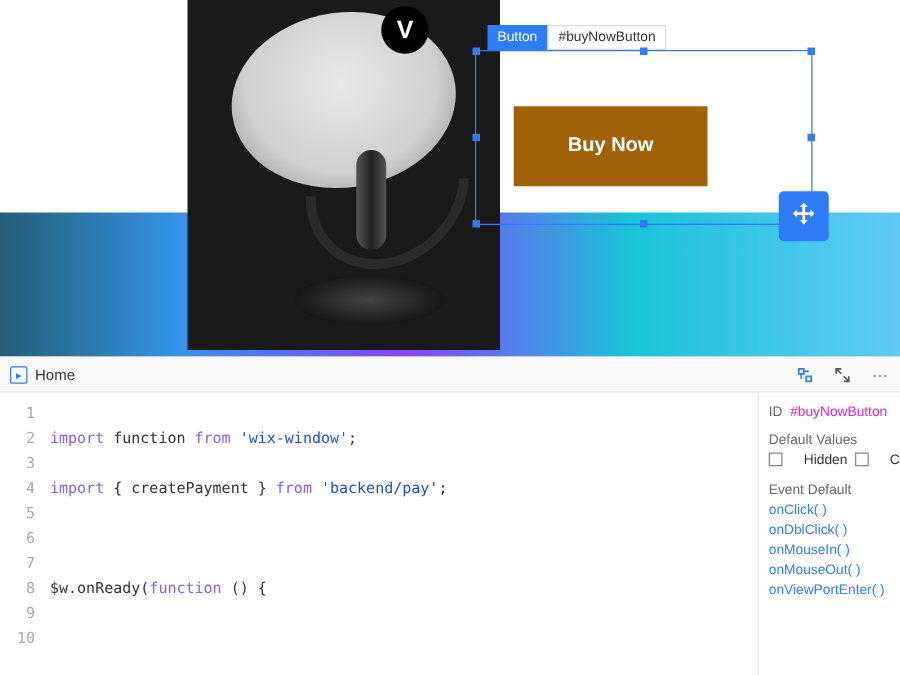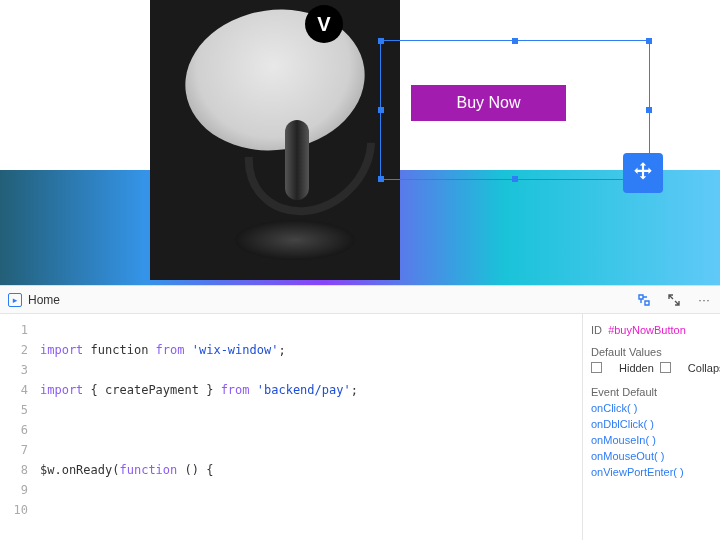--- a/index.html
+++ b/index.html
@@ -14,35 +14,35 @@
 .chair-base{position:absolute;left:85px;top:220px;width:120px;height:40px;background:radial-gradient(ellipse,#444 0%,#111 80%);border-radius:50%}
 .sel-overlay{position:absolute;left:380px;top:20px;width:280px;height:160px}
 .sel-tag{position:absolute;left:10px;top:0;display:flex;height:20px;font-size:11px}
 .sel-tag-type{background:#2e7cf6;color:#fff;padding:0 8px;display:flex;align-items:center}
 .sel-tag-id{background:#fff;color:#333;padding:0 8px;display:flex;align-items:center;border:1px solid #ddd}
 .sel-box{position:absolute;left:0;top:20px;width:270px;height:140px;border:1px solid #2e7cf6}
 .sel-handle{position:absolute;width:6px;height:6px;background:#2e7cf6}
 .h-tl{left:-3px;top:-3px}.h-tr{right:-3px;top:-3px}.h-bl{left:-3px;bottom:-3px}.h-br{right:-3px;bottom:-3px}
 .h-tm{left:50%;top:-3px;margin-left:-3px}.h-bm{left:50%;bottom:-3px;margin-left:-3px}
 .h-lm{left:-3px;top:50%;margin-top:-3px}.h-rm{right:-3px;top:50%;margin-top:-3px}
-.buy-btn{position:absolute;left:30px;top:44px;width:155px;height:36px;background:#a21caf;color:#fff;display:flex;align-items:center;justify-content:center;font-size:16px;font-weight:400;cursor:pointer}
+.buy-btn{position:absolute;left:30px;top:44px;width:155px;height:64px;background:#a16207;color:#fff;display:flex;align-items:center;justify-content:center;font-size:16px;font-weight:700;cursor:pointer}
 .move-gizmo{position:absolute;right:-14px;bottom:-14px;width:40px;height:40px;background:#2e7cf6;border-radius:4px;display:flex;align-items:center;justify-content:center}
 .move-gizmo svg{width:26px;height:26px}
 .panel{height:255px;border-top:1px solid #ddd;display:flex;flex-direction:column}
 .panel-header{height:28px;border-bottom:1px solid #e5e5e5;display:flex;align-items:center;padding:0 8px;justify-content:space-between;background:#fafafa}
 .crumb{display:flex;align-items:center;gap:6px;color:#333;font-size:12px}
 .crumb-icon{width:14px;height:14px;border:1px solid #2e7cf6;border-radius:2px;display:flex;align-items:center;justify-content:center;color:#2e7cf6;font-size:9px}
 .hdr-actions{display:flex;gap:14px;align-items:center}
 .hdr-btn{width:16px;height:16px;display:flex;align-items:center;justify-content:center;color:#555;cursor:pointer}
 .panel-body{flex:1;display:flex;overflow:hidden}
 .code-area{flex:1;display:flex;font-family:Consolas,Monaco,monospace;font-size:12px;line-height:20px;padding-top:6px;overflow:hidden}
 .gutter{width:40px;text-align:right;color:#aaa;padding-right:12px;user-select:none}
 .code{flex:1;white-space:pre;color:#333}
 .kw{color:#8b5cf6}.str{color:#1d4ed8}
-.props{width:138px;border-left:1px solid #e5e5e5;padding:10px 8px;font-size:11px;color:#333;background:#fff}
+.props{width:114px;border-left:1px solid #e5e5e5;padding:10px 8px;font-size:11px;color:#333;background:#fff}
 .props .lbl{color:#666;margin-bottom:4px}
 .id-val{color:#e91ecc;margin-bottom:12px}
 .sect{color:#666;margin:10px 0 4px}
 .chk-row{display:flex;gap:6px;margin-bottom:12px}
 .chk{display:flex;gap:17px;cursor:pointer}
 .chk-box{width:11px;height:11px;border:1px solid #888}
 .eh-list{display:flex;flex-direction:column;gap:4px}
 .eh{color:#2e7cf6;cursor:pointer}
 </style>
 </head>
@@ -51,20 +51,24 @@
 <div class="canvas-area">
   <div class="gradient-bg"></div>
   <div class="chair-area">
     <div class="chair-curve"></div>
     <div class="chair-seat"></div>
     <div class="chair-stem"></div>
     <div class="chair-base"></div>
     <div class="chair-v">V</div>
   </div>
   <div class="sel-overlay">
+    <div class="sel-tag">
+      <div class="sel-tag-type">Button</div>
+      <div class="sel-tag-id">#buyNowButton</div>
+    </div>
     <div class="sel-box">
       <div class="sel-handle h-tl"></div>
       <div class="sel-handle h-tm"></div>
       <div class="sel-handle h-tr"></div>
       <div class="sel-handle h-lm"></div>
       <div class="sel-handle h-rm"></div>
       <div class="sel-handle h-bl"></div>
       <div class="sel-handle h-bm"></div>
       <div class="sel-handle h-br"></div>
       <div class="buy-btn">Buy Now</div>

